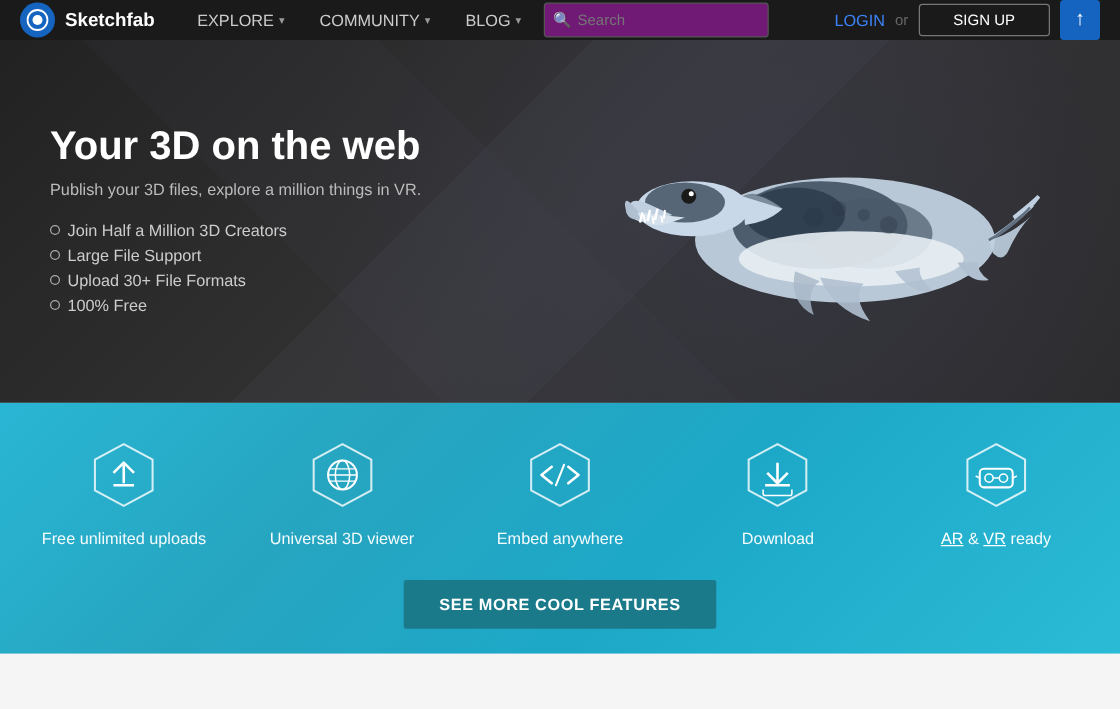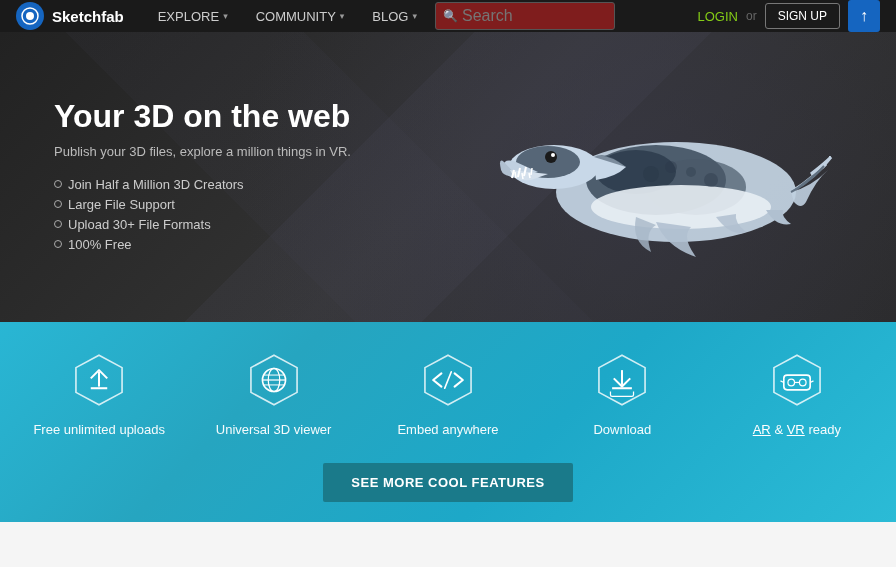--- a/index.html
+++ b/index.html
@@ -46,46 +46,46 @@
     }
     .search-icon-nav {
       position: absolute;
       left: 8px;
       color: #888;
       font-size: 12px;
       z-index: 1;
     }
     .search-input {
       height: 28px;
-      background: #7f1d1d;
+      background: #701a75;
       border: 1px solid #555;
       border-radius: 3px;
       padding: 0 8px 0 26px;
       color: #aaa;
-      font-size: 16px;
+      font-size: 12px;
       width: 180px;
       outline: none;
     }
     .nav-right {
       margin-left: auto;
       display: flex;
       align-items: center;
       gap: 8px;
     }
     .login-btn {
-      color: #84cc16;
+      color: #3b82f6;
       font-size: 13px;
       cursor: pointer;
     }
     .or-text { color: #666; font-size: 12px; }
     .signup-btn {
       background: transparent;
       border: 1px solid #777;
       color: white;
-      padding: 5px 12px;
+      padding: 5px 27px;
       border-radius: 3px;
       font-size: 12px;
       cursor: pointer;
     }
     .upload-btn {
       background: #1565c0;
       color: white;
       width: 32px; height: 32px;
       border-radius: 3px;
       display: flex; align-items: center; justify-content: center;
@@ -97,21 +97,21 @@
     .hero {
       background: #2d2d2d;
       background-image:
         radial-gradient(circle at 70% 50%, rgba(60,60,80,0.5) 0%, transparent 60%),
         linear-gradient(135deg, #222 0%, #333 50%, #2a2a2a 100%);
       min-height: 290px;
       position: relative;
       display: flex;
       align-items: center;
       overflow: hidden;
-      padding: 30px 54px;
+      padding: 30px 40px;
     }
     
     .hero::before {
       content: '';
       position: absolute;
       top: 0; right: 0; bottom: 0; left: 0;
       background-image:
         linear-gradient(135deg, transparent 40%, rgba(80,80,100,0.15) 40%, rgba(80,80,100,0.15) 60%, transparent 60%),
         linear-gradient(45deg, transparent 30%, rgba(70,70,90,0.1) 30%, rgba(70,70,90,0.1) 50%, transparent 50%);
       pointer-events: none;

